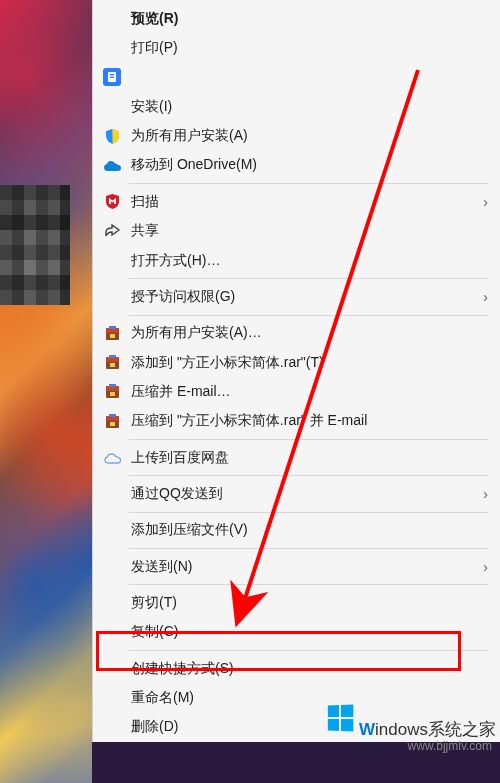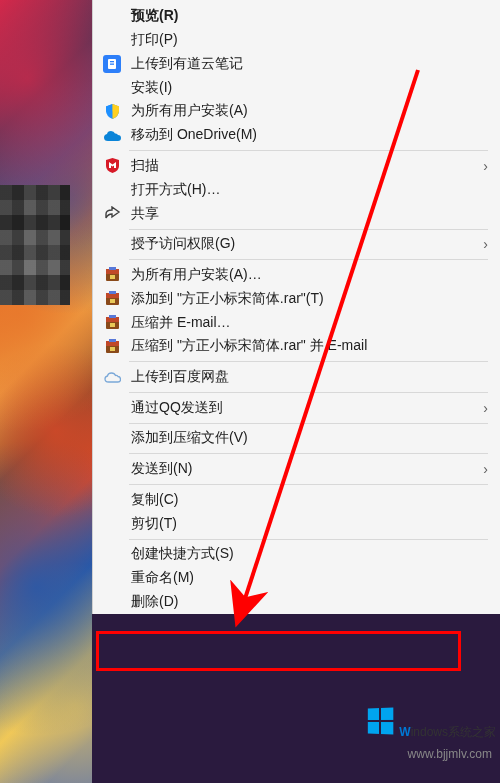--- a/index.html
+++ b/index.html
@@ -42,21 +42,21 @@
         linear-gradient(0deg,
           #888 0 15px, #666 15px 30px, #aaa 30px 45px, #777 45px 60px, #999 60px 75px, #555 75px 90px, #888 90px 105px, #666 105px 120px);
       background-blend-mode: multiply;
       filter: blur(0.3px);
     }
     .context-menu {
       position: absolute;
       left: 92px;
       top: 0;
       width: 408px;
-      height: 614px;
+      height: 742px;
       background: #f5f5f5;
       border-left: 1px solid #d0d0d0;
       display: flex;
       flex-direction: column;
       padding-top: 4px;
     }
     .menu-item {
       display: flex;
       align-items: center;
       height: 30px;
@@ -106,30 +106,30 @@
     .win-logo {
       width: 26px; height: 26px;
       display: grid;
       grid-template-columns: 1fr 1fr;
       grid-template-rows: 1fr 1fr;
       gap: 2px;
       transform: perspective(60px) rotateY(-12deg);
     }
     .win-logo div { background: #00a4ef; }
     .watermark-text {
-      font-size: 12px;
+      font-size: 17px;
       color: #333;
       font-weight: 400;
       margin-top: 24px;
     }
     .watermark-text .blue { color: #0078d4; font-weight: 600; }
     .watermark-bottom {
       position: absolute;
       right: 8px;
-      bottom: 22px;
+      bottom: 30px;
       font-size: 12px;
       color: #888;
       z-index: 10;
     }
     .red-arrow {
       position: absolute;
       z-index: 6;
       pointer-events: none;
     }
   </style>
@@ -154,21 +154,20 @@
 
   <div class="menu-item">
     <div class="icon">
       <svg width="18" height="18" viewBox="0 0 18 18">
           <rect width="18" height="18" rx="3" fill="#2d7ff9"></rect>
           <rect x="5" y="4" width="8" height="10" rx="1" fill="#fff"></rect>
           <rect x="7" y="6" width="4" height="1.3" fill="#2d7ff9"></rect>
           <rect x="7" y="8.5" width="4" height="1.3" fill="#2d7ff9"></rect>
         </svg>
     </div>
-    <span class="label">上传到有道云笔记</span>
   </div>
 
   <div class="menu-item">
     <div class="icon-placeholder"></div>
     <span class="label">安装(I)</span>
   </div>
 
   <div class="menu-item">
     <div class="icon">
       <svg width="17" height="17" viewBox="0 0 17 17">
@@ -197,31 +196,31 @@
       <svg width="17" height="17" viewBox="0 0 17 17">
           <path d="M8.5 1 L15 3 L15 9 Q15 14 8.5 16 Q2 14 2 9 L2 3 Z" fill="#d71a28"></path>
           <path d="M5 5 L8.5 7.5 L12 5 L12 11 L10 11 L10 8.5 L8.5 9.5 L7 8.5 L7 11 L5 11 Z" fill="#fff"></path>
         </svg>
     </div>
     <span class="label">扫描</span>
     <span class="arrow">›</span>
   </div>
 
   <div class="menu-item">
-    <div class="icon-placeholder"></div>
-    <span class="label">打开方式(H)…</span>
-  </div>
-
-  <div class="menu-item">
     <div class="icon">
       <svg width="17" height="15" viewBox="0 0 17 15">
           <path d="M2 8 Q2 4 8 4 L8 1 L15 6 L8 11 L8 8 Q4 8 2 12 Z" fill="none" stroke="#404040" stroke-width="1.4"></path>
         </svg>
     </div>
     <span class="label">共享</span>
+  </div>
+
+  <div class="menu-item">
+    <div class="icon-placeholder"></div>
+    <span class="label">打开方式(H)…</span>
   </div>
 
   <div class="sep"></div>
 
   <div class="menu-item">
     <div class="icon-placeholder"></div>
     <span class="label">授予访问权限(G)</span>
     <span class="arrow">›</span>
   </div>
 
@@ -306,26 +305,26 @@
   <div class="menu-item">
     <div class="icon-placeholder"></div>
     <span class="label">发送到(N)</span>
     <span class="arrow">›</span>
   </div>
 
   <div class="sep"></div>
 
   <div class="menu-item">
     <div class="icon-placeholder"></div>
+    <span class="label">剪切(T)</span>
+  </div>
+
+  <div class="menu-item">
+    <div class="icon-placeholder"></div>
     <span class="label">复制(C)</span>
-  </div>
-
-  <div class="menu-item">
-    <div class="icon-placeholder"></div>
-    <span class="label">剪切(T)</span>
   </div>
 
   <div class="sep"></div>
 
   <div class="menu-item">
     <div class="icon-placeholder"></div>
     <span class="label">创建快捷方式(S)</span>
   </div>
 
   <div class="menu-item">

